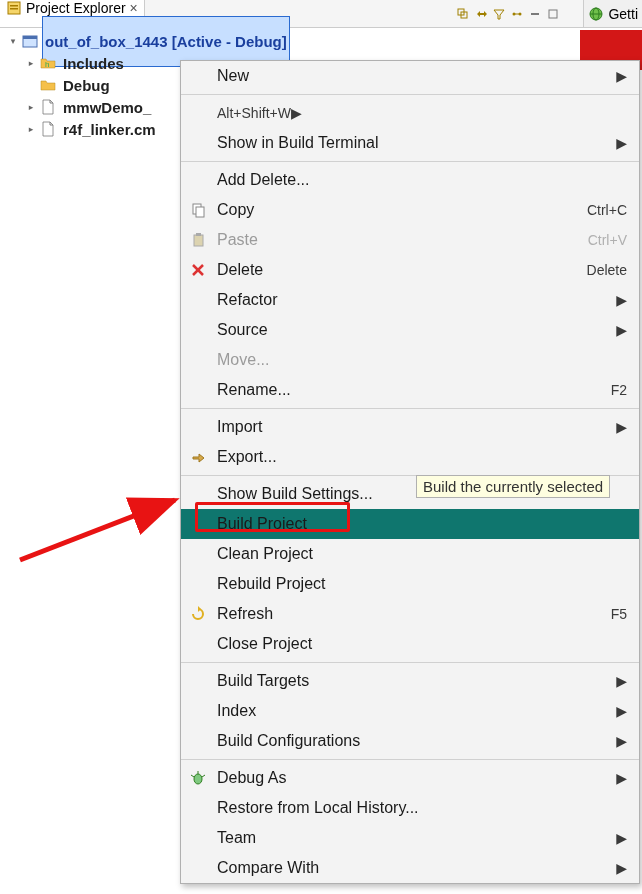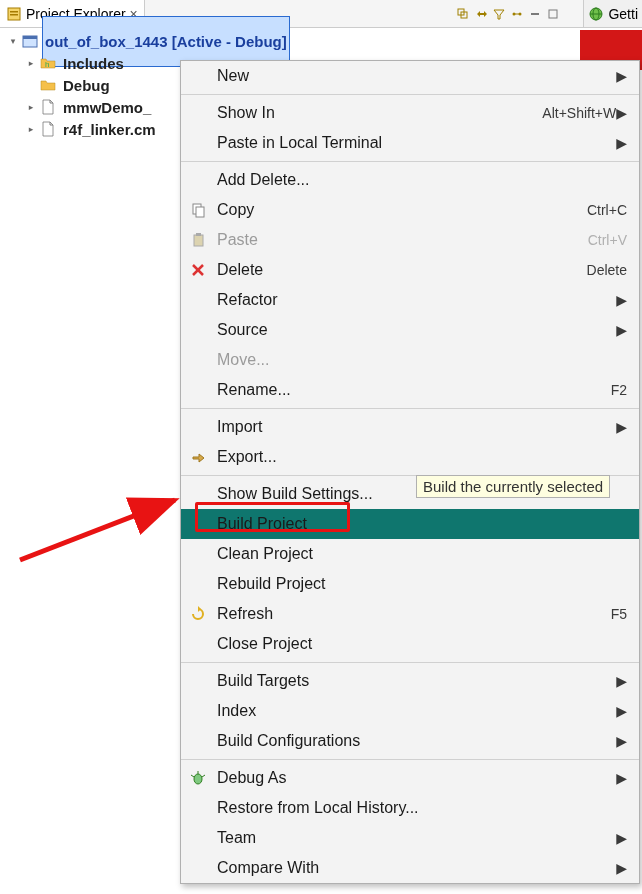--- a/index.html
+++ b/index.html
@@ -5,21 +5,21 @@
   * { box-sizing: border-box; margin: 0; padding: 0; font-family: "Segoe UI", Tahoma, sans-serif; }
   body { width: 642px; height: 894px; background: #fff; overflow: hidden; position: relative; }
 
   
   .explorer-header {
     display: flex; align-items: center; height: 28px;
     border-bottom: 1px solid #ccc; background: #f5f5f5;
     font-size: 14px;
   }
   .tab {
-    display: flex; align-items: center; gap: 4px;
+    display: flex; gap: 4px;
     padding: 0 6px; height: 100%;
     background: #fff; border-right: 1px solid #ccc;
   }
   .tab .icon-box { width: 16px; height: 16px; }
   .tab-close { color: #555; font-size: 14px; cursor: pointer; }
   .header-icons {
     margin-left: auto; display: flex; gap: 4px; padding-right: 4px;
   }
   .header-icons span { width: 14px; height: 14px; display: inline-flex; align-items: center; justify-content: center; font-size: 11px; color: #7a6a00; }
   .getting-tab {
@@ -198,27 +198,26 @@
 
 <div class="context-menu" id="context-menu">
     <div class="menu-item">
       <span class="mi-icon"></span>
       <span class="mi-label">New</span>
       <span class="mi-right submenu-arrow">▶</span>
     </div>
     <div class="menu-sep"></div>
     <div class="menu-item">
       <span class="mi-icon"></span>
-      <span class="mi-label">Show In</span>
       <span class="mi-right">Alt+Shift+W</span>
       <span class="mi-right submenu-arrow">▶</span>
     </div>
     <div class="menu-item">
       <span class="mi-icon"></span>
-      <span class="mi-label">Paste in Local Terminal</span>
+      <span class="mi-label">Show in Build Terminal</span>
       <span class="mi-right submenu-arrow">▶</span>
     </div>
     <div class="menu-sep"></div>
     <div class="menu-item">
       <span class="mi-icon"></span>
       <span class="mi-label">Add Delete...</span>
     </div>
     <div class="menu-item">
       <span class="mi-icon">
         <svg width="16" height="16">

